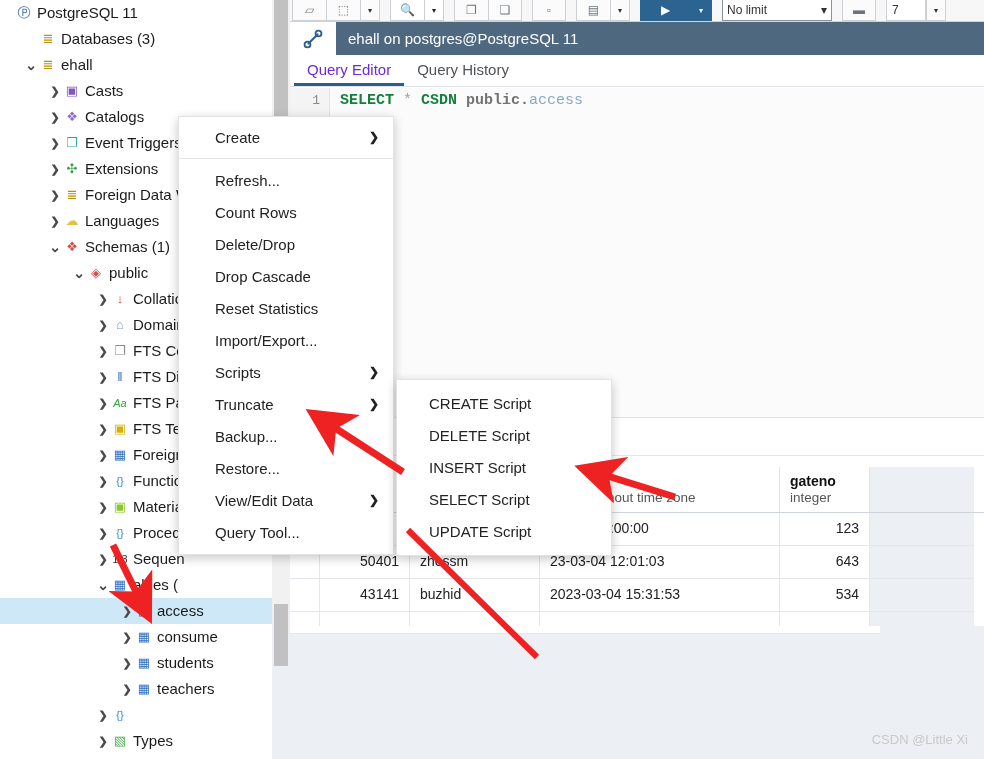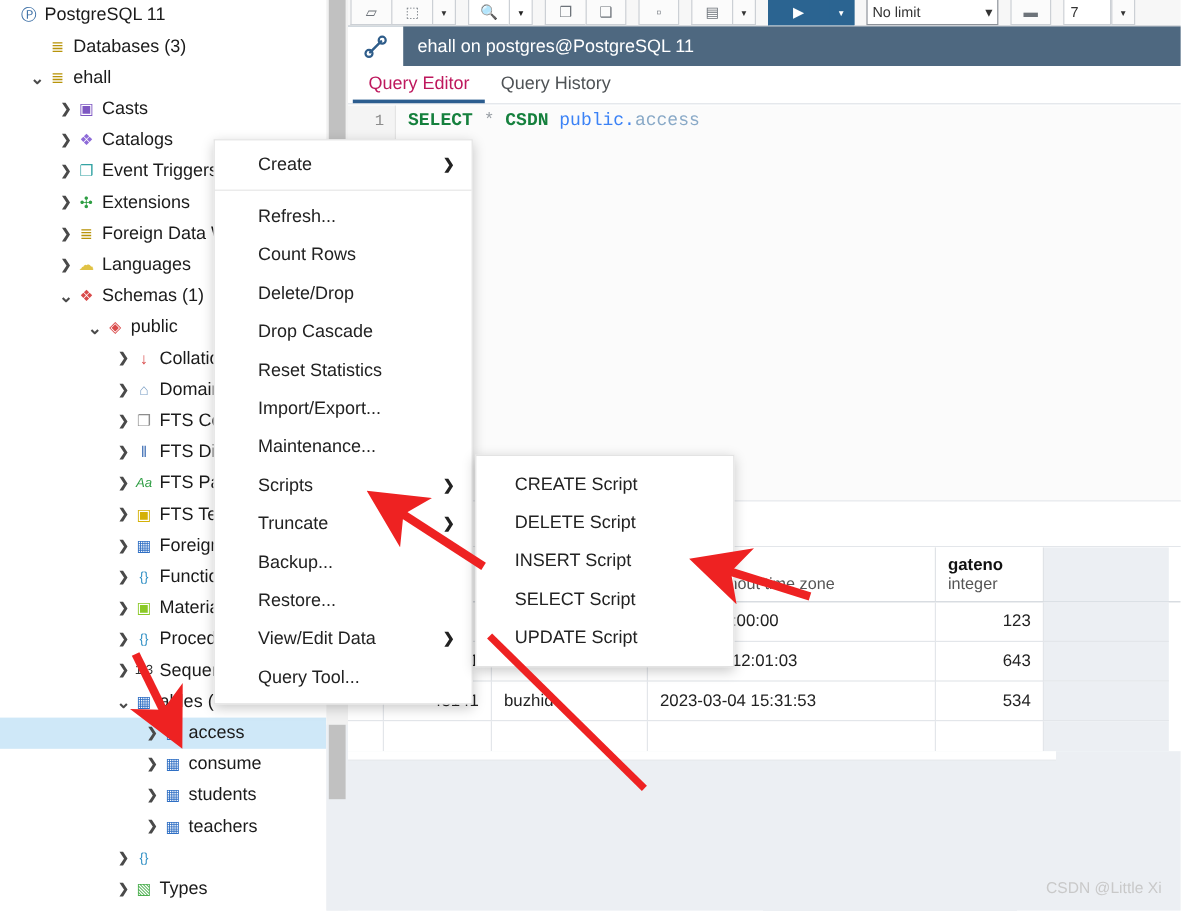--- a/index.html
+++ b/index.html
@@ -89,40 +89,40 @@
   
   #qtabs {
     position:absolute; left:0; top:55px; width:694px; height:32px;
     background:#ffffff; border-bottom:1px solid #dfe3e8;
     display:flex; align-items:stretch; padding-left:4px;
   }
   .qtab {
     display:flex; align-items:center; padding:0 13px; font-size:15px;
     color:#4f5356; border-bottom:3px solid transparent; white-space:nowrap;
   }
-  .qtab.active { color:#be185d; border-bottom-color:#2c5d8f; }
+  .qtab.active { color:#6d28d9; border-bottom-color:#2c5d8f; }
 
   
   #editor {
     position:absolute; left:0; top:88px; width:694px; height:330px;
     background:#fbfbfb; border-bottom:1px solid #dfe3e8;
   }
   #gutter {
     position:absolute; left:0; top:0; width:40px; height:330px;
     background:#f4f4f4; border-right:1px solid #e4e4e4;
   }
   .gline { text-align:right; padding-right:9px; font-size:13px; color:#8c8c8c;
            font-family:"Liberation Mono", monospace; line-height:26px; }
   #sqlline {
     position:absolute; left:50px; top:0; line-height:26px;
     font-family:"Liberation Mono", monospace; font-size:15px; white-space:pre;
   }
   .kw { color:#15803d; font-weight:bold; }
   .op { color:#9aa0a6; }
-  .sch { color:#3b82f6; font-weight:normal; }
+  .sch { color:#737373; font-weight:bold; }
   .tbl { color:#89a9c7; }
 
   
   #rtabs {
     position:absolute; left:0; top:418px; width:694px; height:38px;
     background:#ffffff; border-bottom:1px solid #e3e6ea;
     display:flex; align-items:center; padding-left:6px;
   }
   .rtab { font-size:15px; color:#333; padding:0 16px; white-space:nowrap; }
 
@@ -130,21 +130,21 @@
   #grid {
     position:absolute; left:0; top:456px; width:694px; height:170px;
     background:#ffffff; overflow:hidden;
   }
   .grow { display:flex; height:auto; }
   .ghead {
     background:#fff; border-bottom:1px solid #cfd4da;
   }
   .gh {
     border-right:1px solid #e0e3e7; padding:6px 10px 7px 10px;
-    font-size:14px; color:#222; overflow:hidden; white-space:nowrap;
+    font-size:14px; color:#222; overflow:hidden; white-space:nowrap;margin-top:11px;
   }
   .gh b { display:block; font-weight:bold; font-size:14px; color:#111; }
   .gh span { display:block; font-weight:normal; font-size:13.5px; color:#555; margin-top:1px; }
   .gc {
     border-right:1px solid #e3e6ea; border-bottom:1px solid #e3e6ea;
     padding:7px 10px; font-size:14px; color:#222; white-space:nowrap; overflow:hidden;
     height:33px;
   }
   .gc.num { text-align:right; }
   .c-rownum { width:30px; flex:0 0 30px; }
@@ -522,23 +522,20 @@
       <div class="mi">
         <span>Drop Cascade</span>
       </div>
       <div class="mi">
         <span>Reset Statistics</span>
       </div>
       <div class="mi">
         <span>Import/Export...</span>
       </div>
       <div class="mi">
-        <span>Maintenance...</span>
-      </div>
-      <div class="mi">
         <span>Scripts</span>
         <span class="arrow">❯</span>
       </div>
       <div class="mi">
         <span>Truncate</span>
         <span class="arrow">❯</span>
       </div>
       <div class="mi">
         <span>Backup...</span>
       </div>

